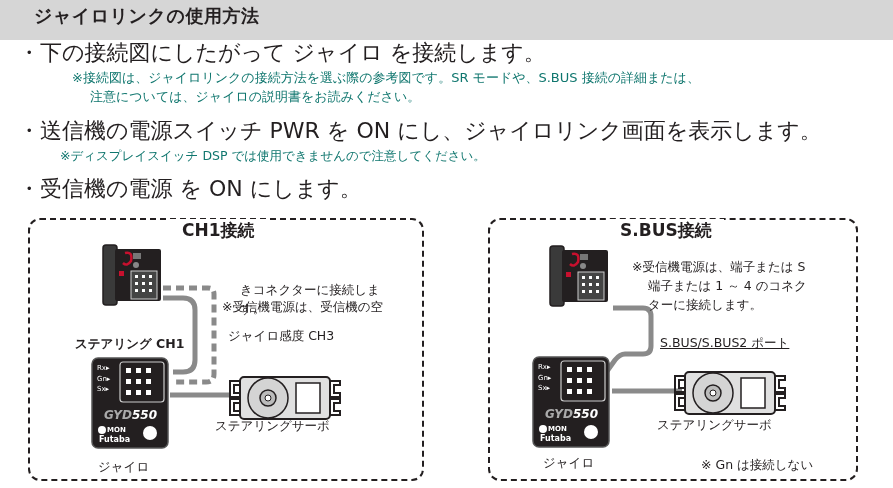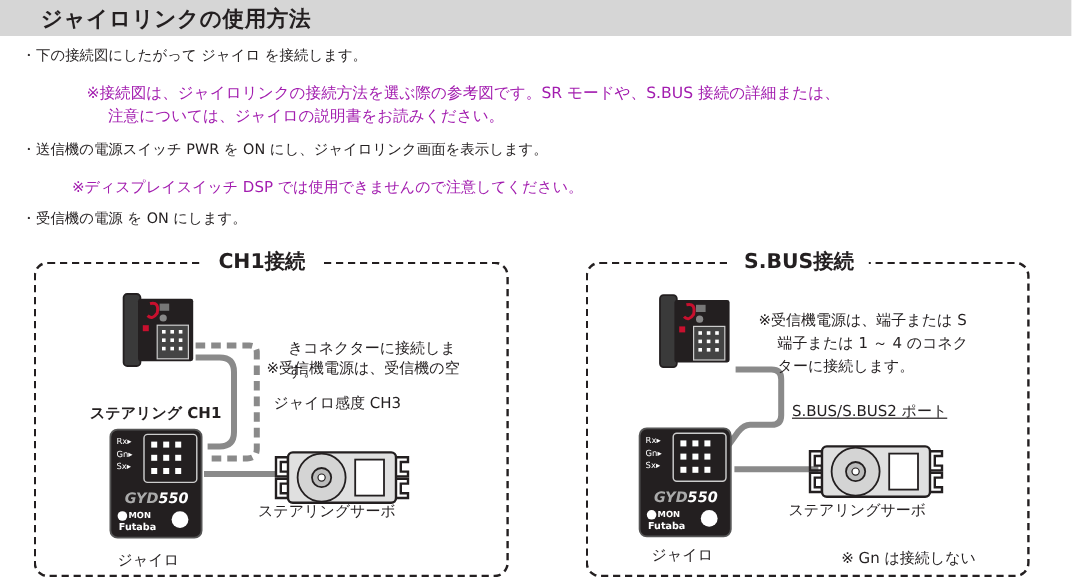--- a/index.html
+++ b/index.html
@@ -1,23 +1,23 @@
 <!DOCTYPE html>
 <html><head>
 <meta charset="utf-8">
 <style>
   html, body { margin:0; padding:0; background:#ffffff; }
   body { width:893px; height:488px; position:relative; overflow:hidden;
          font-family:"DejaVu Sans", sans-serif; color:#231f20; }
-  .header-bar { position:absolute; left:0; top:0; width:893px; height:30px; background:#d6d6d6; }
+  .header-bar { position:absolute; left:0; top:0; width:893px; height:40px; background:#d6d6d6; }
   .header-title { position:absolute; left:34px; top:4px; font-size:18px; font-weight:bold; letter-spacing:0.5px; }
-  .bullet { position:absolute; font-size:12px; white-space:nowrap; }
-  .note { position:absolute; font-size:13px; white-space:nowrap; color:#a21caf; }
+  .bullet { position:absolute; font-size:22px; white-space:nowrap; }
+  .note { position:absolute; font-size:13px; white-space:nowrap; color:#0f766e; }
   .panel { position:absolute; border:2.5px dashed #231f20; border-radius:12px; }
-  .panel-title-bg { position:absolute; background:#fff; padding:0 12px; font-weight:bold; font-size:17px; }
+  .panel-title-bg { position:absolute; background:#fff; padding:0 12px; font-weight:bold; font-size:17px;margin-top:13px; }
   .lbl { position:absolute; font-size:12.5px; white-space:nowrap; }
 </style>
 </head>
 <body>
 
 <div class="header-bar">
   <div class="header-title">ジャイロリンクの使用方法</div>
 </div>
 
 <div class="bullet" style="left:18px;top:38px;">

